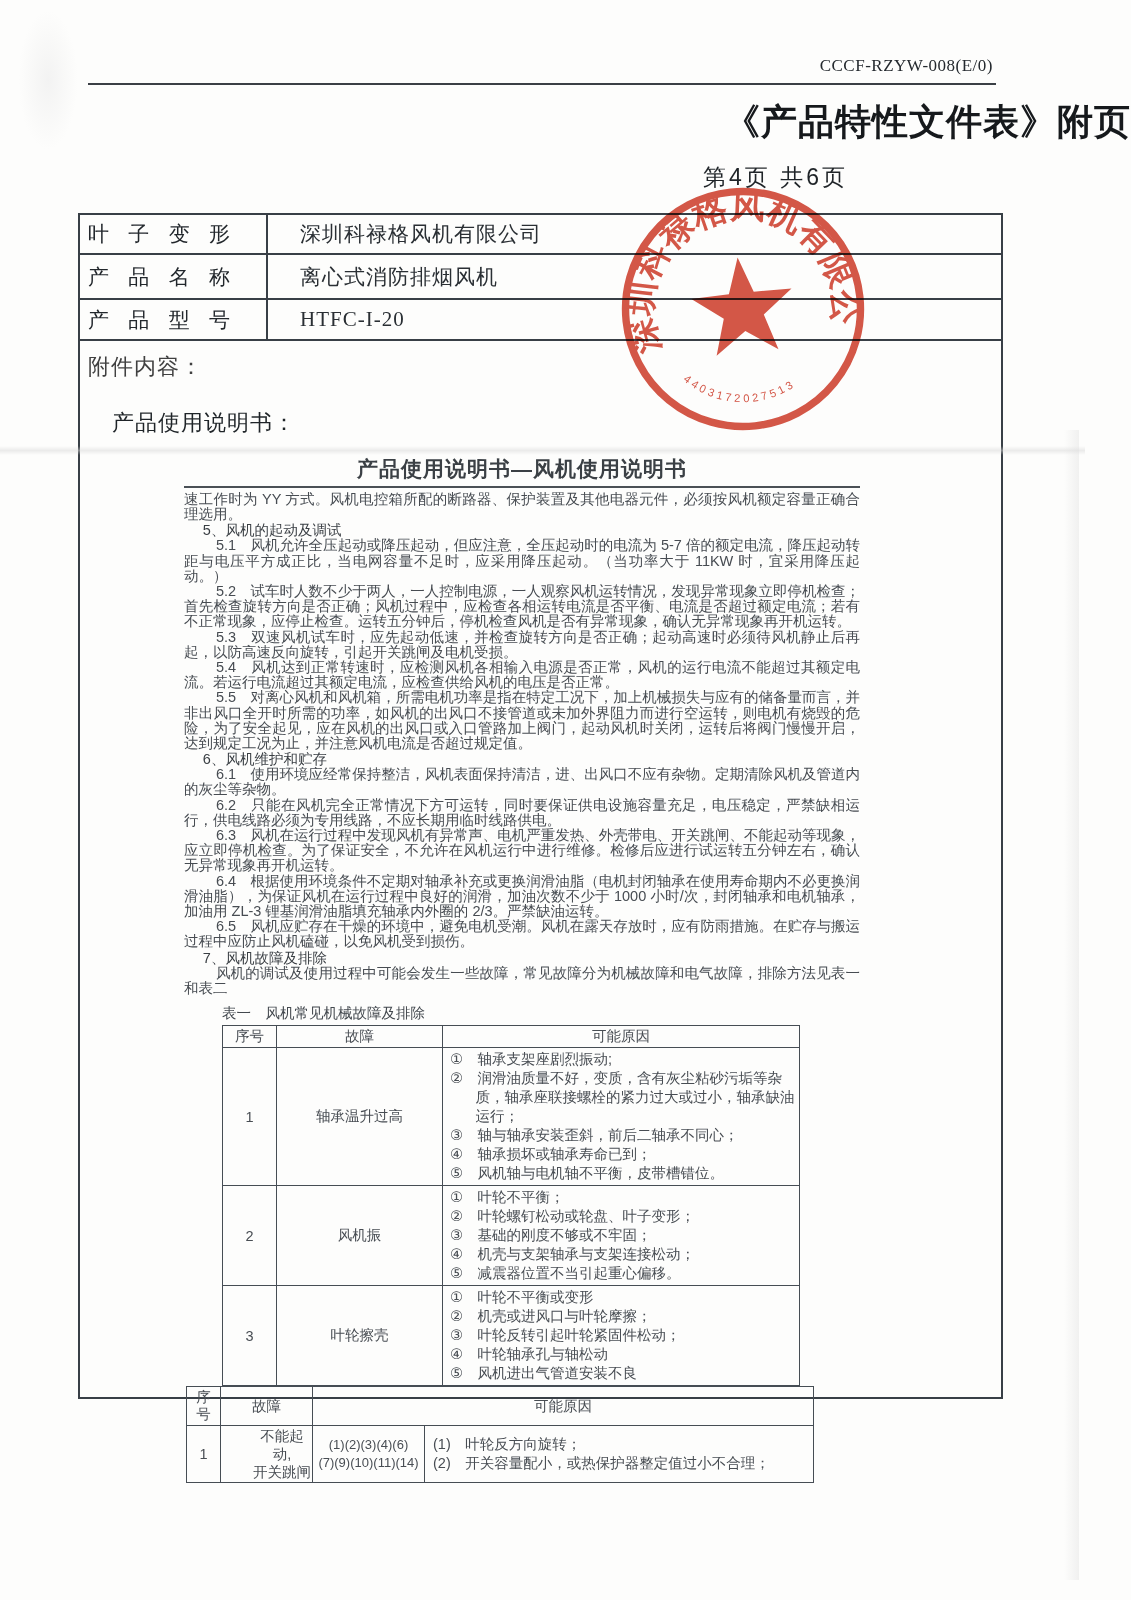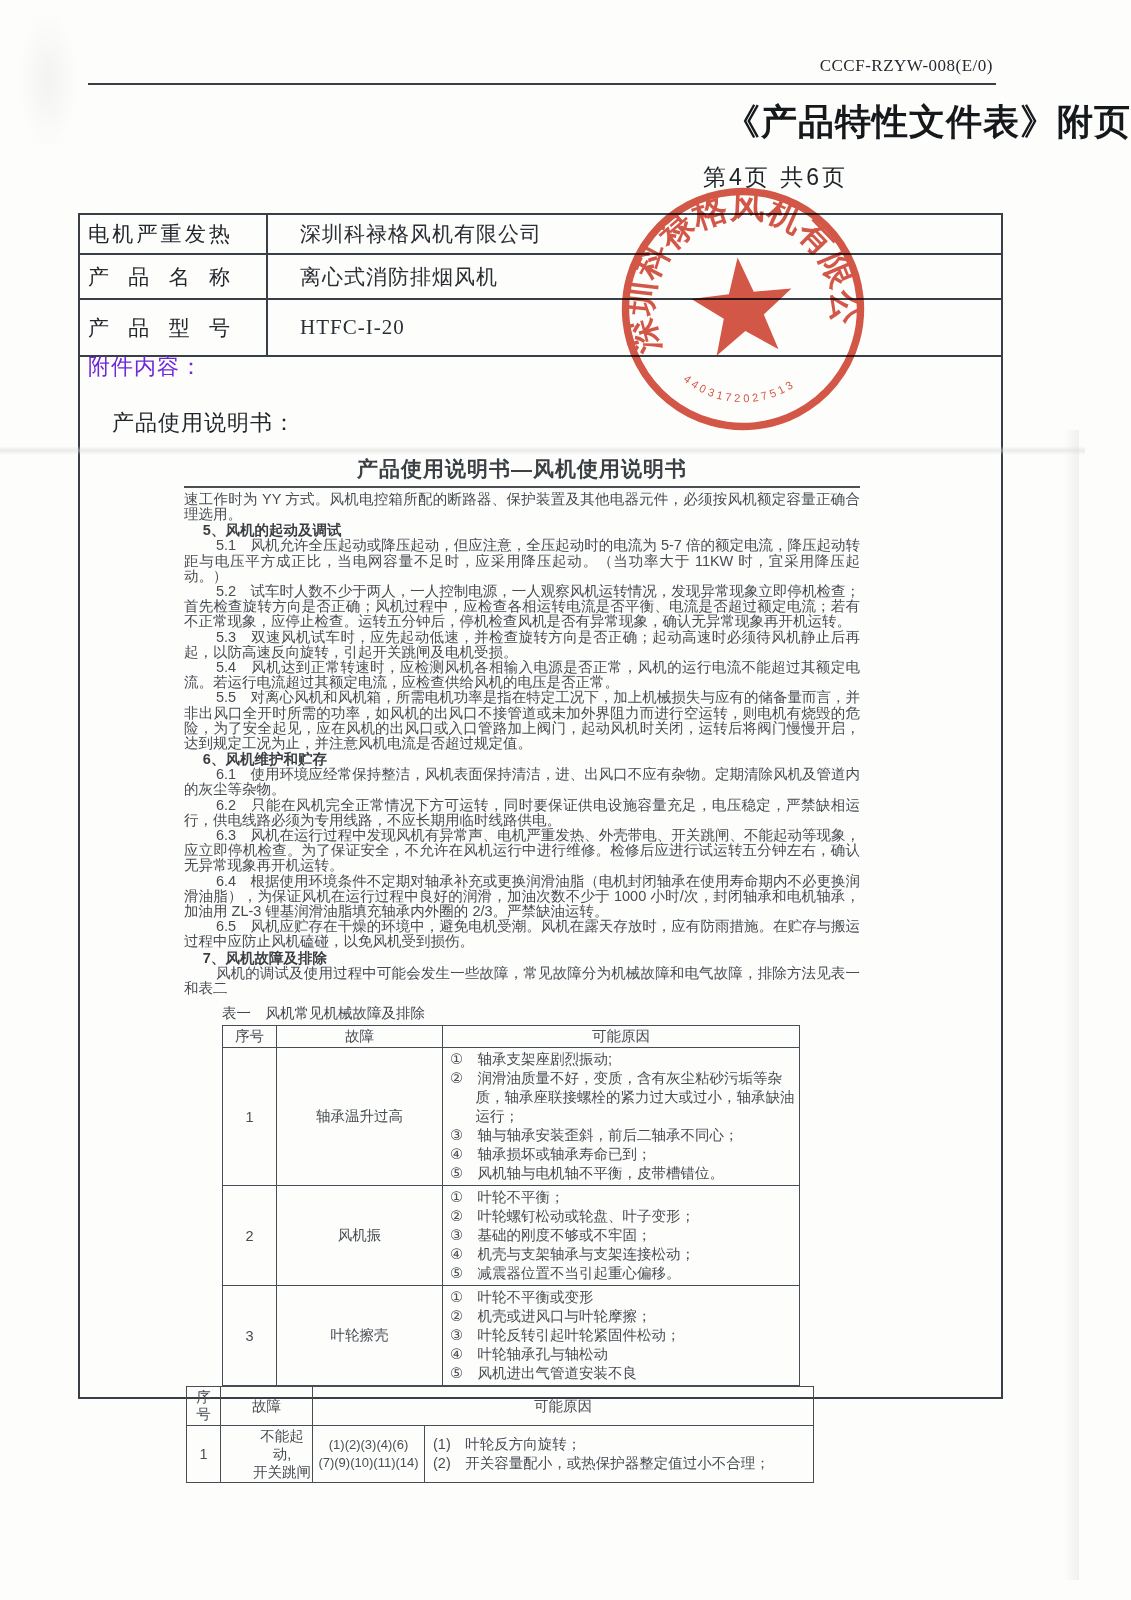--- a/index.html
+++ b/index.html
@@ -14,30 +14,30 @@
   .page-indicator{position:absolute;left:703px;top:162px;font-size:23px;color:#1f2428;letter-spacing:3px;}
   
   .outer-box{position:absolute;left:78px;top:213px;width:921px;height:1182px;border:2px solid #383f46;}
   .form-table{border-collapse:collapse;width:100%;table-layout:fixed;}
   .form-table td{border-bottom:2px solid #383f46;padding:0;vertical-align:middle;}
   .form-table td.lab{border-right:2px solid #383f46;width:166px;padding:0 12px 0 8px;}
   .lab span{display:block;width:142px;font-size:21px;color:#22272c;
             text-align:justify;text-align-last:justify;}
   .form-table td.val{padding-left:32px;font-family:"Liberation Serif","DejaVu Serif",serif;
                      font-size:21px;color:#2a2f34;letter-spacing:1px;}
-  .attach-label{position:absolute;left:8px;top:137px;font-size:22px;color:#6d28d9;letter-spacing:1px;}
+  .attach-label{position:absolute;left:8px;top:137px;font-size:22px;color:#404040;letter-spacing:1px;}
   .attach-item{position:absolute;left:32px;top:193px;font-size:22px;color:#1f2428;letter-spacing:1px;}
   
   .manual{position:absolute;left:104px;top:240px;width:676px;color:#43484e;}
   .m-title{margin:0 0 3px 0;text-align:center;font-size:21px;font-weight:600;color:#3b4045;letter-spacing:1px;}
   .m-rule{height:2px;background:#4a5056;margin-bottom:4px;}
   .mp{margin:0;font-size:14.5px;line-height:15.2px;text-align:justify;color:#474c52;}
   .p-flush{text-indent:0;}
   .p-indent{text-indent:2.2em;}
-  .p-head{text-indent:1.3em;font-weight:bold;color:#3a3f44;line-height:16px;}
+  .p-head{text-indent:1.3em;font-weight:normal;color:#3a3f44;line-height:16px;}
   
   .t1-caption{margin:8px 0 2px 38px;font-size:14.5px;color:#43484e;}
   table.t1{margin-left:38px;width:578px;border-collapse:collapse;table-layout:fixed;}
   .t1 th,.t1 td{border:1.5px solid #464d54;font-size:14.5px;font-weight:normal;color:#484d53;vertical-align:middle;}
   .t1 th{height:21px;padding:0;}
   .t1 .no-cell,.t1 .fault-cell{text-align:center;}
   .t1 .causes-cell{padding:2px 4px 2px 7px;}
   .cause{line-height:19px;padding-left:1.75em;text-indent:-1.75em;}
   
   .t2-caption{margin:16px 0 2px 28px;font-size:14.5px;color:#43484e;}
@@ -71,31 +71,31 @@
   <div class="doc-code">CCCF-RZYW-008(E/0)</div>
   <div class="top-rule"></div>
   <div class="main-title">《产品特性文件表》附页</div>
   <div class="page-indicator">第4页  共6页</div>
 
   <div class="outer-box">
     <table class="form-table">
       <tbody>
         <tr style="height:39px;">
           <td class="lab">
-              <span>电机严重发热</span>
+              <span>叶子变形</span>
             </td>
           <td class="val">深圳科禄格风机有限公司</td>
         </tr>
         <tr style="height:45px;">
           <td class="lab">
               <span>产品名称</span>
             </td>
           <td class="val">离心式消防排烟风机</td>
         </tr>
-        <tr style="height:57px;">
+        <tr style="height:41px;">
           <td class="lab">
               <span>产品型号</span>
             </td>
           <td class="val">HTFC-I-20</td>
         </tr>
       </tbody>
     </table>
 
     <div class="attach-label">附件内容：</div>
     <div class="attach-item">产品使用说明书：</div>

